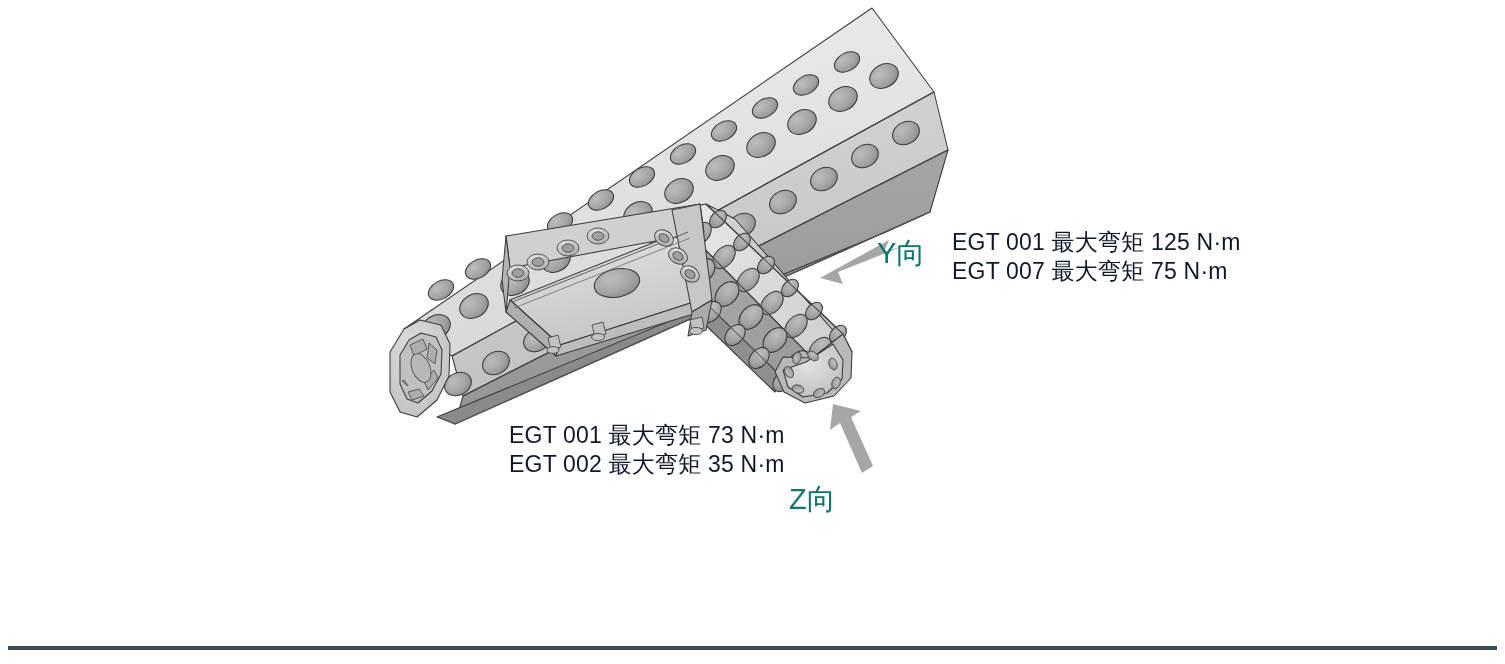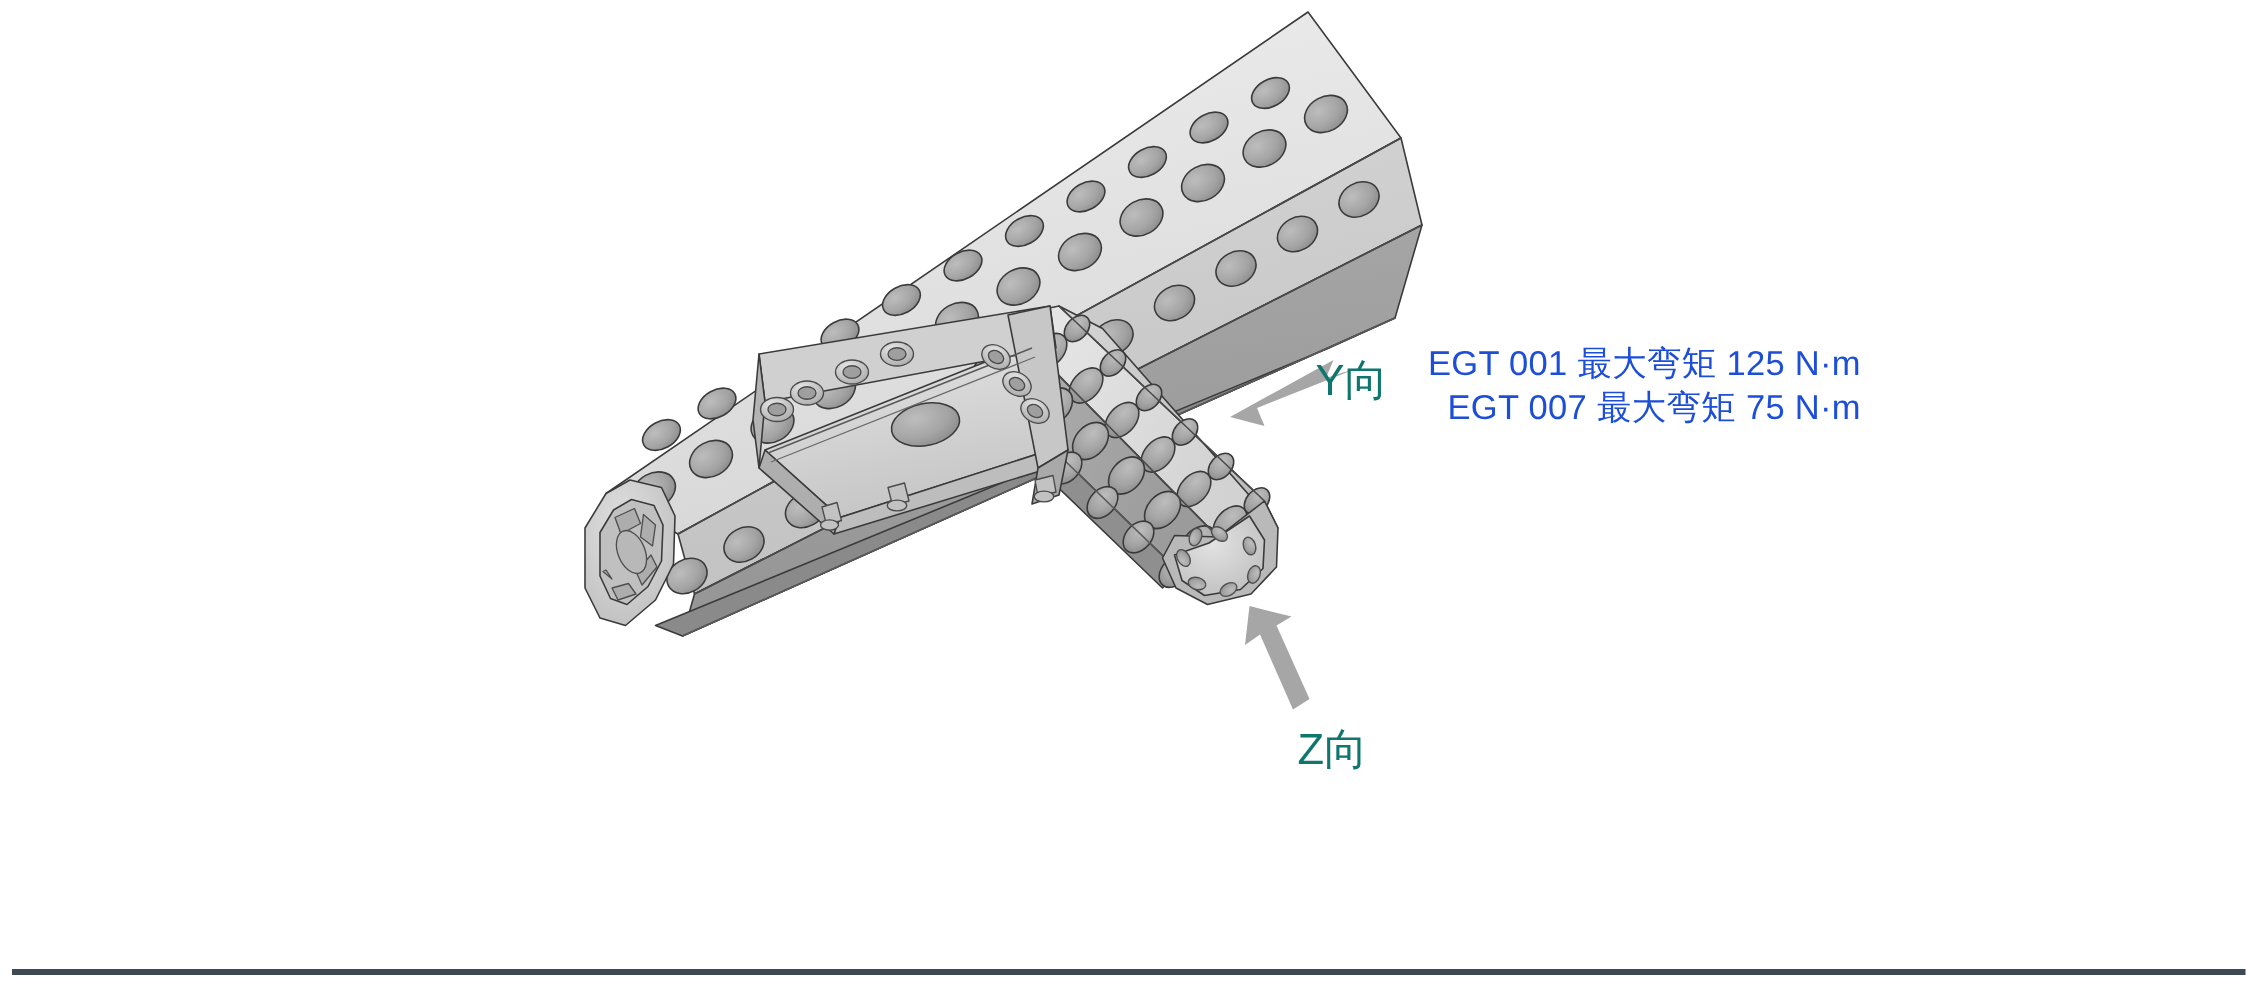--- a/index.html
+++ b/index.html
@@ -15,26 +15,25 @@
     font-family: "Liberation Sans", "DejaVu Sans", sans-serif;
   }
   #stage {
     position: absolute;
     inset: 0;
     width: 1505px;
     height: 664px;
   }
   .annotation {
     position: absolute;
-    color: #1d4ed8;
+    color: #0f172a;
     font-size: 23px;
     line-height: 29px;
     white-space: nowrap;
     letter-spacing: 0.2px;
-    text-align: right;
   }
   #anno-y {
     left: 952px;
     top: 228px;
   }
   #anno-z {
     left: 509px;
     top: 421px;
   }
   .anno-line {
@@ -44,21 +43,21 @@
     position: absolute;
     color: #0f766e;
     font-size: 29px;
     white-space: nowrap;
   }
   #label-y {
     left: 877px;
     top: 234px;
   }
   #label-z {
-    left: 865px;
+    left: 789px;
     top: 480px;
   }
   #bottom-rule {
     position: absolute;
     left: 8px;
     top: 646px;
     width: 1489px;
     height: 4px;
     background: #3d4a54;
   }
@@ -305,16 +304,20 @@
   <div class="dir-label" id="label-y">Y向</div>
 
   <div class="dir-label" id="label-z">Z向</div>
 
   
   <div class="annotation" id="anno-y">
     <span class="anno-line">EGT 001 最大弯矩 125 N·m</span>
     <span class="anno-line">EGT 007 最大弯矩 75 N·m</span>
   </div>
 
+  <div class="annotation" id="anno-z">
+    <span class="anno-line">EGT 001 最大弯矩 73 N·m</span>
+    <span class="anno-line">EGT 002 最大弯矩 35 N·m</span>
+  </div>
 
   <div id="bottom-rule"></div>
 
 </div>
 
 </body></html>

